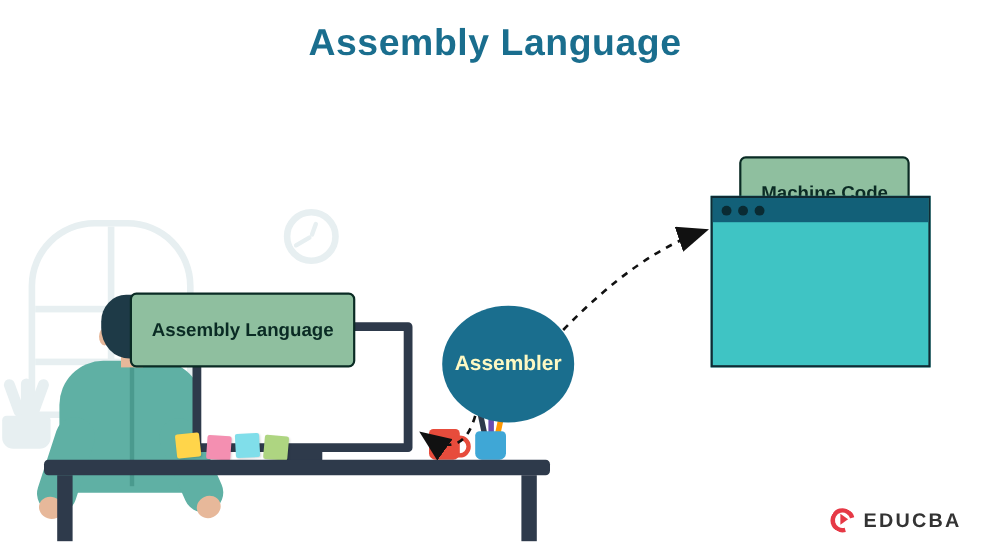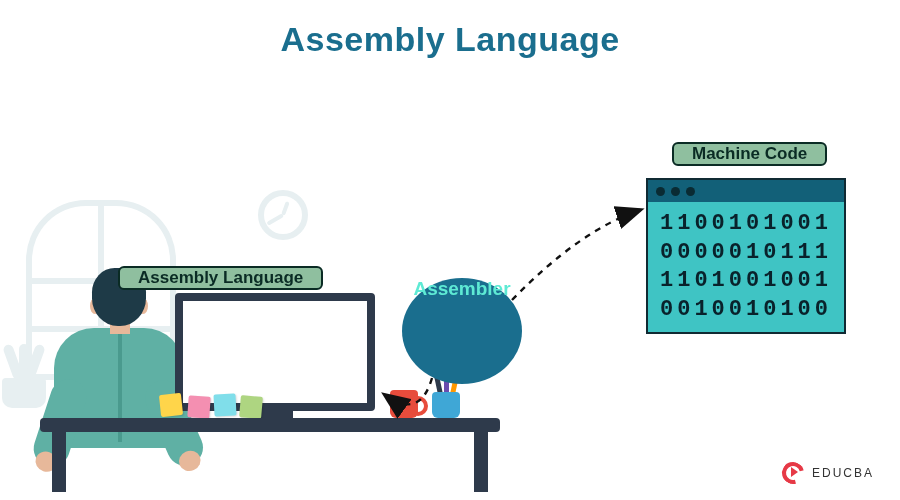--- a/index.html
+++ b/index.html
@@ -58,38 +58,38 @@
   .mug { position:absolute; left:390px; top:390px; width:28px; height:28px; background:#e74c3c; border-radius:4px 4px 6px 6px; }
   .mug::after { content:""; position:absolute; right:-10px; top:6px; width:12px; height:12px; border:4px solid #e74c3c; border-radius:50%; }
   .pencils { position:absolute; left:432px; top:376px; width:28px; height:42px; }
   .pencils .cup { position:absolute; bottom:0; width:28px; height:26px; background:#3fa7d6; border-radius:4px 4px 6px 6px; }
   .pencils .p  { position:absolute; bottom:18px; width:5px; height:30px; border-radius:3px 3px 0 0; }
   .pencils .p1 { left:4px; background:#2e3a4b; transform:rotate(-12deg); }
   .pencils .p2 { left:12px; background:#6a4caf; }
   .pencils .p3 { left:20px; background:#ff9800; transform:rotate(12deg); }
 
   
-  .chip { position:absolute; padding:0 18px; background:#8fbf9f; border:2px solid #0a2b24; border-radius:6px; font-size:17px; color:#0a2b24; font-weight:600; white-space:nowrap; }
+  .chip { position:absolute; padding:22px 18px; background:#8fbf9f; border:2px solid #0a2b24; border-radius:6px; font-size:17px; color:#0a2b24; font-weight:600; white-space:nowrap; }
   .chip.asm { left:118px; top:266px; }
   .chip.mc  { left:672px; top:142px; }
 
   
-  .assembler { position:absolute; left:402px; top:278px; width:120px; height:106px; background:#1a6e8e; border-radius:50%; display:flex; align-items:flex-start; justify-content:center; color:#5eead4; font-size:19px; font-weight:600; }
+  .assembler { position:absolute; left:402px; top:278px; width:120px; height:106px; background:#1a6e8e; border-radius:50%; display:flex; align-items:center; justify-content:center; color:#fef9c3; font-size:19px; font-weight:600; }
 
   
   .codewin { position:absolute; left:646px; top:178px; width:200px; height:156px; background:#3fc4c4; border:2px solid #102a33; }
   .codewin .bar { height:22px; background:#126078; display:flex; align-items:center; gap:6px; padding-left:8px; }
   .codewin .dot { width:9px; height:9px; border-radius:50%; background:#0a2b33; }
   .codewin .bits { padding:8px 6px; font-family: 'Courier New', monospace; font-weight:700; font-size:22px; letter-spacing:4px; line-height:1.3; color:#09222b; white-space:pre; text-align:center; }
 
   
   svg.arrows { position:absolute; left:0; top:0; width:900px; height:500px; pointer-events:none; }
 
   
-  .brand { position:absolute; right:26px; bottom:16px; display:flex; align-items:center; gap:8px; font-size:12px; letter-spacing:2px; color:#333; font-weight:400; }
+  .brand { position:absolute; right:26px; bottom:16px; display:flex; align-items:center; gap:8px; font-size:18px; letter-spacing:2px; color:#333; font-weight:700; }
   .brand .logo { width:22px; height:22px; position:relative; }
   .brand .logo::before { content:""; position:absolute; inset:0; border:4px solid #e63946; border-right-color:transparent; border-radius:50%; transform:rotate(30deg); }
   .brand .logo::after  { content:""; position:absolute; left:9px; top:5px; border-left:7px solid #e63946; border-top:5px solid transparent; border-bottom:5px solid transparent; }
 
 </style>
 </head>
 <body>
 
 <div class="title">Assembly Language</div>
 
@@ -153,24 +153,20 @@
 <div class="assembler">
   <span>Assembler</span>
 </div>
 
 <div class="codewin">
   <div class="bar">
     <div class="dot"></div>
     <div class="dot"></div>
     <div class="dot"></div>
   </div>
-  <div class="bits"><span>1100101001</span>
-<span>0000010111</span>
-<span>1101001001</span>
-<span>0010010100</span></div>
 </div>
 
 <svg class="arrows">
   <defs>
     <marker id="arrowhead" markerWidth="12" markerHeight="10" refX="10" refY="5" orient="auto">
       <path d="M0,0 L12,5 L0,10 z" fill="#111"></path>
     </marker>
   </defs>
 
   <path d="M 432 378  Q 420 420  385 395" fill="none" stroke="#111" stroke-width="2.4" stroke-dasharray="6 6" marker-end="url(#arrowhead)"></path>

